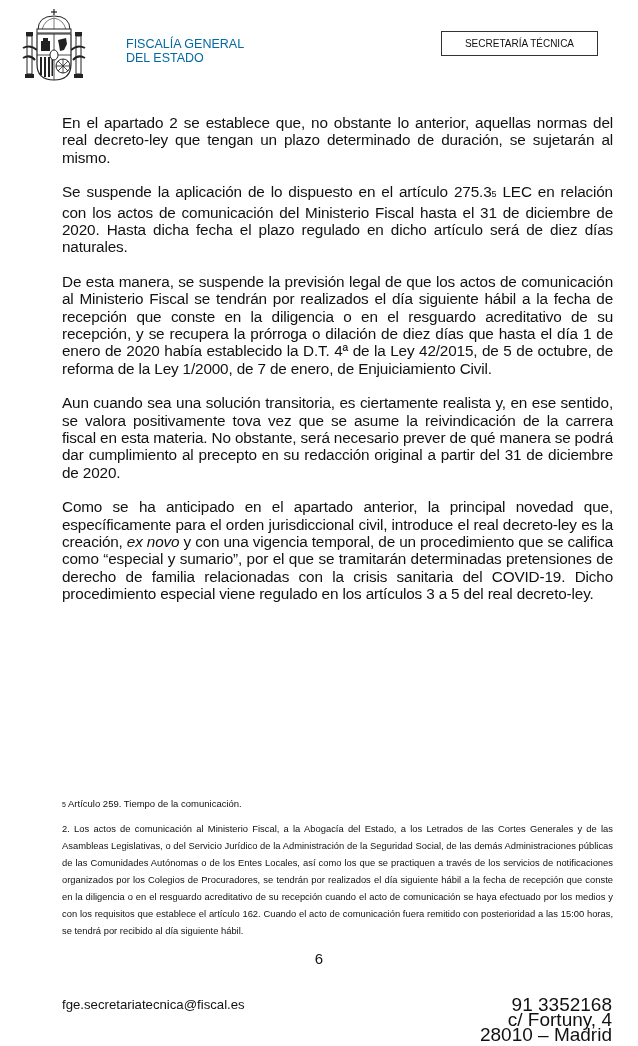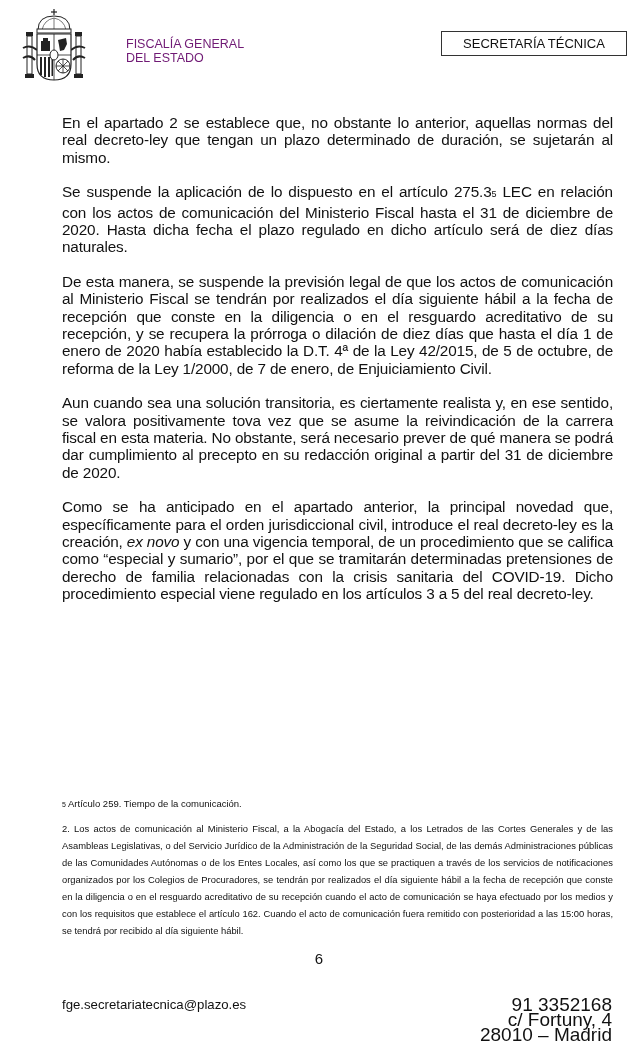--- a/index.html
+++ b/index.html
@@ -1,22 +1,22 @@
 <!DOCTYPE html>
 <html><head>
   <meta charset="utf-8">
   <style>
     html, body { margin: 0; padding: 0; background: #ffffff; }
     body { width: 638px; height: 1046px; position: relative; overflow: hidden;
            font-family: "Liberation Sans", sans-serif; color: #111; }
     .logo { position: absolute; left: 20px; top: 8px; width: 68px; height: 74px; }
-    .org { position: absolute; left: 126px; top: 37px; font-size: 12.5px; line-height: 14px; color: #701a75; }
+    .org { position: absolute; left: 126px; top: 37px; font-size: 12.5px; line-height: 14px; color: #0369a1; }
     .org div { white-space: nowrap; }
-    .sec-box { position: absolute; left: 441px; top: 31px; width: 186px; height: 25px;
-               border: 1px solid #333; box-sizing: border-box; font-size: 13px;
+    .sec-box { position: absolute; left: 441px; top: 31px; width: 157px; height: 25px;
+               border: 1px solid #333; box-sizing: border-box; font-size: 10px;
                display: flex; align-items: center; justify-content: center; color: #111; }
     .content { position: absolute; left: 62px; top: 114px; width: 551px; }
     .p { font-size: 15.3px; line-height: 17.3px; text-align: justify; margin: 0 0 17.5px 0;
          letter-spacing: -0.15px; }
     .h { font-size: 15.3px; line-height: 17.3px; font-weight: bold; text-align: justify;
          margin: 0 0 17.5px 0; }
     .h i { font-weight: bold; }
     sub.fn, .fnmark { font-size: 9px; vertical-align: baseline; }
     .footnotes { position: absolute; left: 62px; top: 798px; width: 551px; }
     .fn-title { font-size: 9.5px; line-height: 12px; margin-bottom: 9px; }
@@ -98,18 +98,18 @@
   <p class="p"><span>Como se ha anticipado en el apartado anterior, la principal novedad que, específicamente para el orden jurisdiccional civil, introduce el real decreto-ley es la creación, </span><i>ex novo</i><span> y con una vigencia temporal, de un procedimiento que se califica como “especial y sumario”, por el que se tramitarán determinadas pretensiones de derecho de familia relacionadas con la crisis sanitaria del COVID-19. Dicho procedimiento especial viene regulado en los artículos 3 a 5 del real decreto-ley.</span></p>
 </div>
 
 <div class="footnotes">
   <div class="fn-title"><span class="fnmark">5</span><span> Artículo 259. Tiempo de la comunicación.</span></div>
   <div class="fn-text">2. Los actos de comunicación al Ministerio Fiscal, a la Abogacía del Estado, a los Letrados de las Cortes Generales y de las Asambleas Legislativas, o del Servicio Jurídico de la Administración de la Seguridad Social, de las demás Administraciones públicas de las Comunidades Autónomas o de los Entes Locales, así como los que se practiquen a través de los servicios de notificaciones organizados por los Colegios de Procuradores, se tendrán por realizados el día siguiente hábil a la fecha de recepción que conste en la diligencia o en el resguardo acreditativo de su recepción cuando el acto de comunicación se haya efectuado por los medios y con los requisitos que establece el artículo 162. Cuando el acto de comunicación fuera remitido con posterioridad a las 15:00 horas, se tendrá por recibido al día siguiente hábil.</div>
 </div>
 
 <div class="pagenum">6</div>
 
-<div class="email">fge.secretariatecnica@plazo.es</div>
+<div class="email">fge.secretariatecnica@fiscal.es</div>
 <div class="addr">
   <div>91 3352168</div>
   <div>c/ Fortuny, 4</div>
   <div>28010 – Madrid</div>
 </div>
 
 </body></html>

